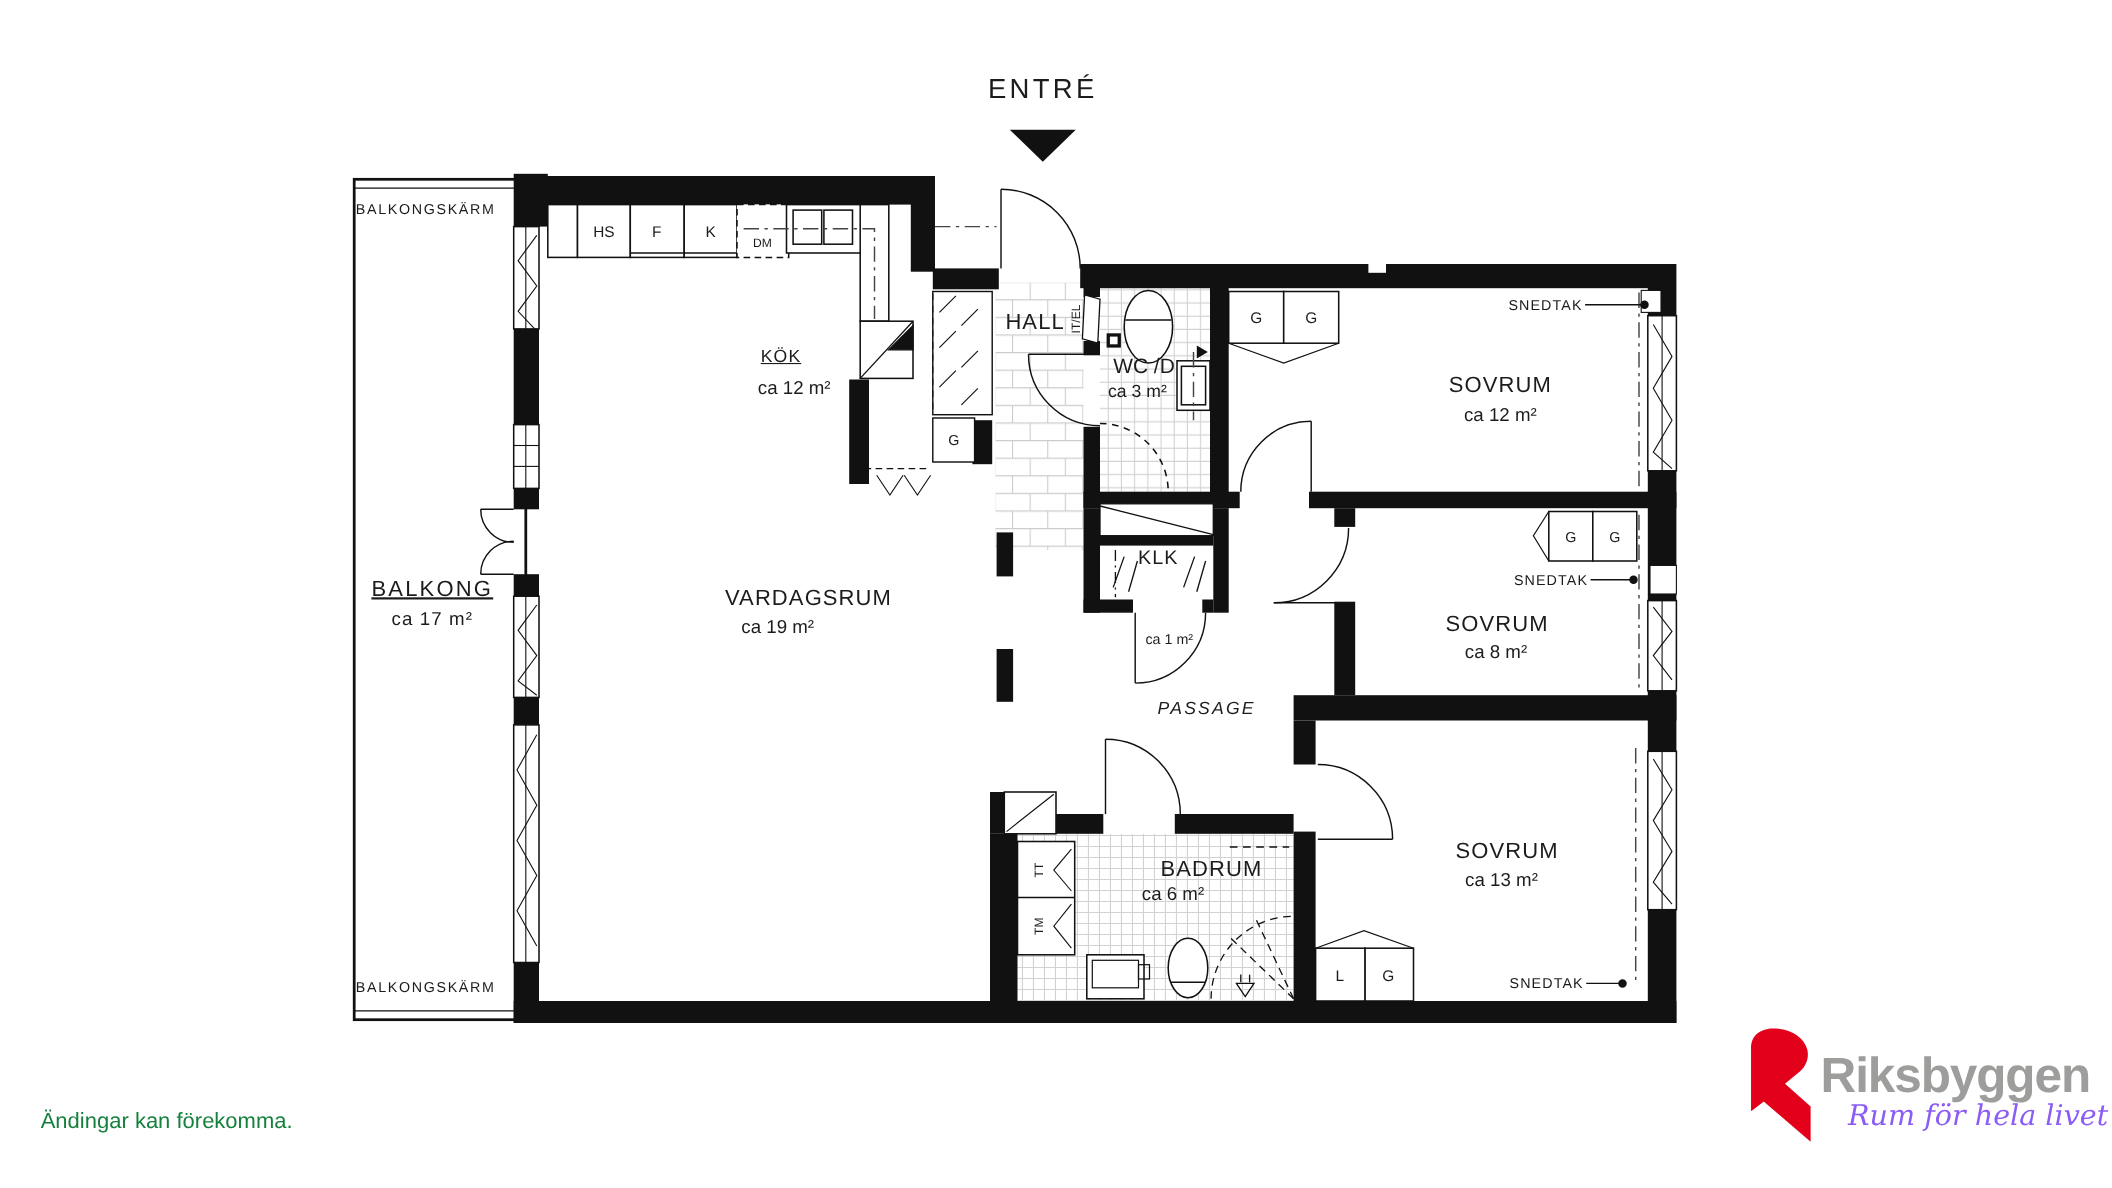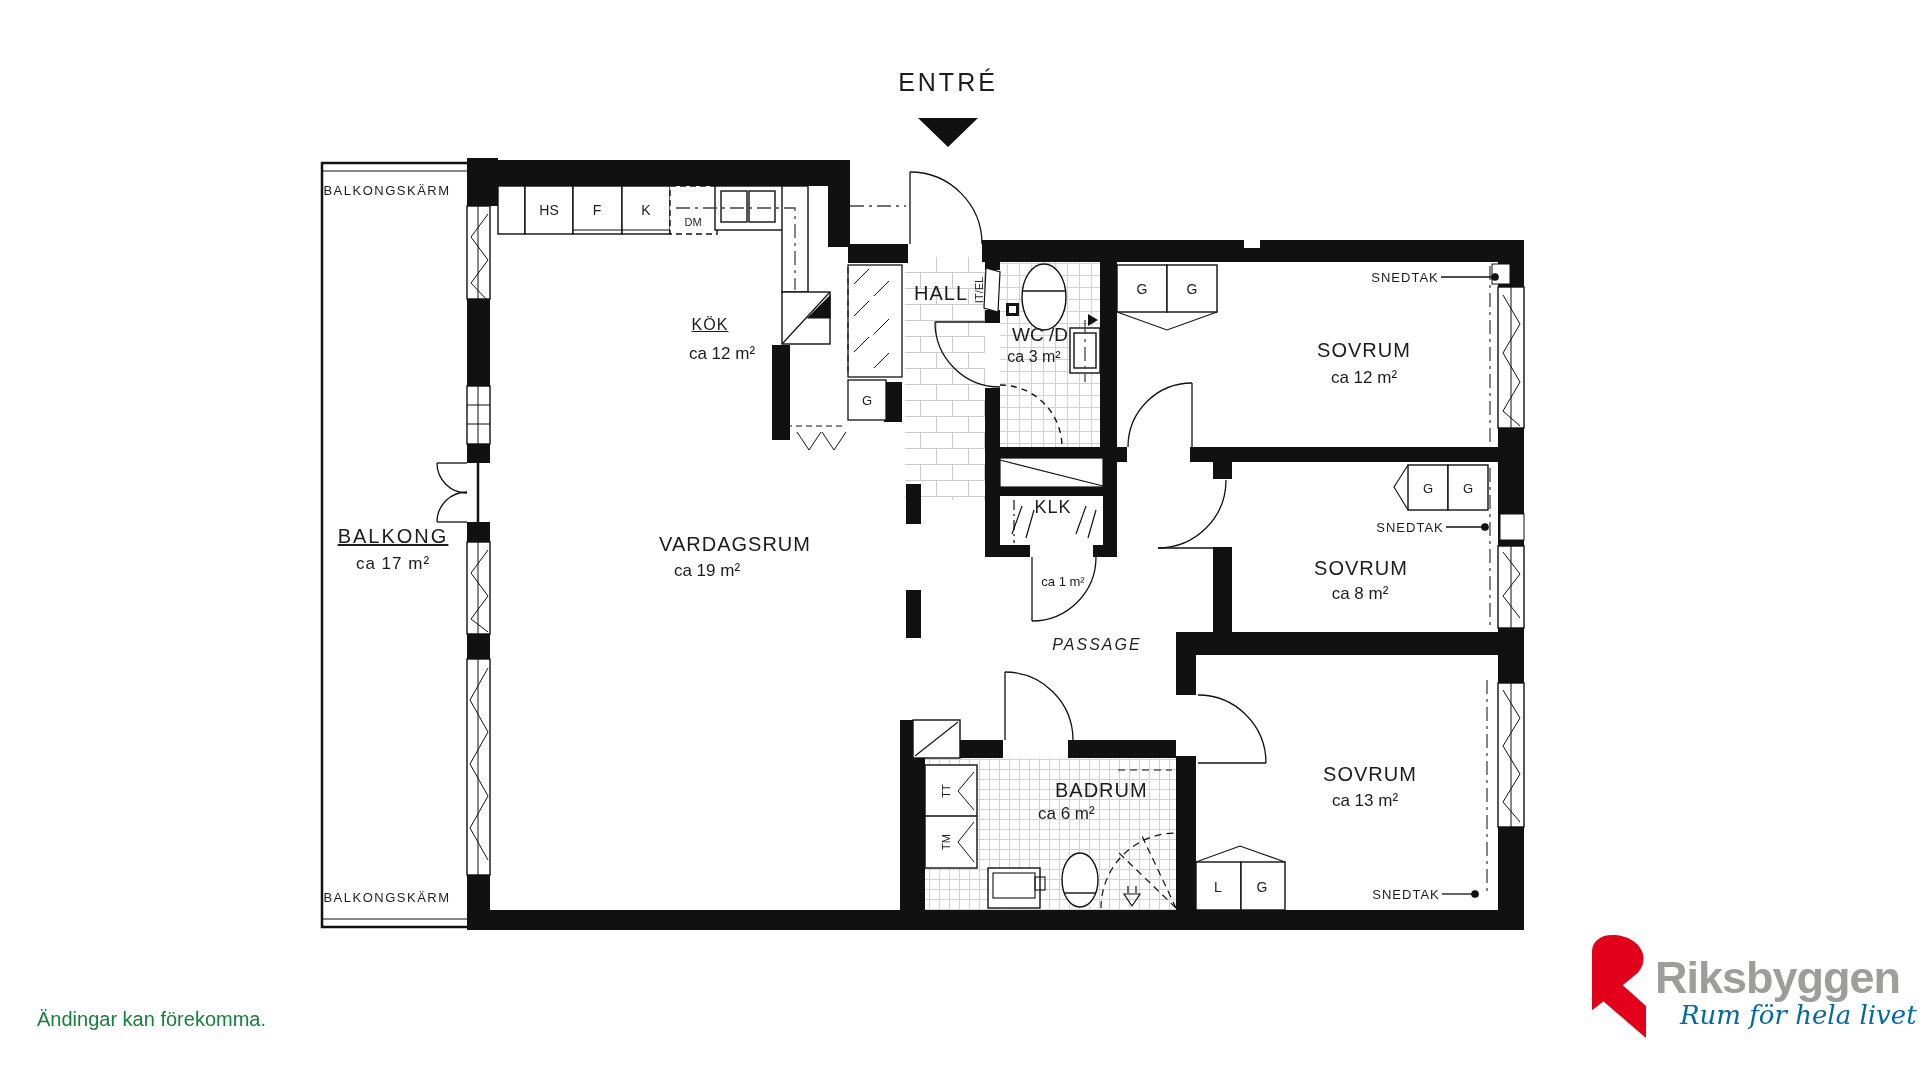--- a/index.html
+++ b/index.html
@@ -4,21 +4,21 @@
 <style>
   html,body{margin:0;padding:0;background:#ffffff;}
   #stage{position:relative;width:1920px;height:1080px;background:#fff;overflow:hidden;
          font-family:"Liberation Sans",sans-serif;color:#1c1c1c;}
   svg{position:absolute;left:0;top:0;}
   .lbl{position:absolute;transform:translate(-50%,-50%);white-space:nowrap;color:#1c1c1c;
        font-family:"Liberation Sans",sans-serif;line-height:1;}
   .la{transform:translate(0,-50%);}
   .rot{transform:translate(-50%,-50%) rotate(-90deg);}
   .brand{font-weight:bold;color:#9d9d9c;letter-spacing:-1px;text-align:right;}
-  .tagline{font-family:"DejaVu Serif",serif;font-style:italic;color:#0369a1;}
+  .tagline{font-family:"DejaVu Serif",serif;font-style:italic;color:#8b5cf6;}
 </style>
 </head>
 <body>
 
 <div id="stage">
 
 <svg width="1920" height="1080" viewBox="0 0 1920 1080">
   <defs>
     <pattern id="pb" width="32" height="32" patternUnits="userSpaceOnUse">
       <path d="M0,0.5H32M0,16.5H32M8.5,0V16M24.5,16V32" stroke="#cccccc" stroke-width="1" fill="none"></path>

